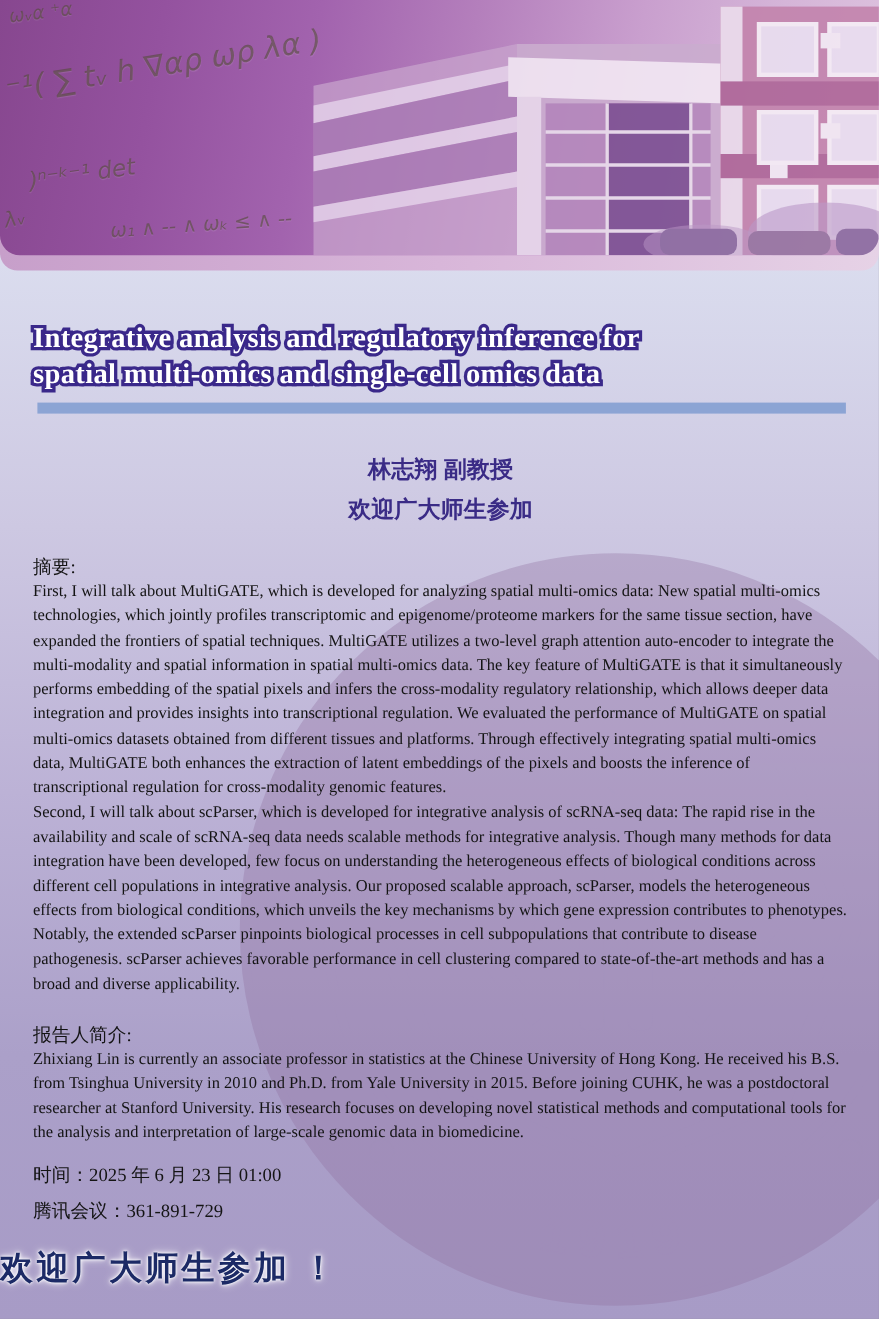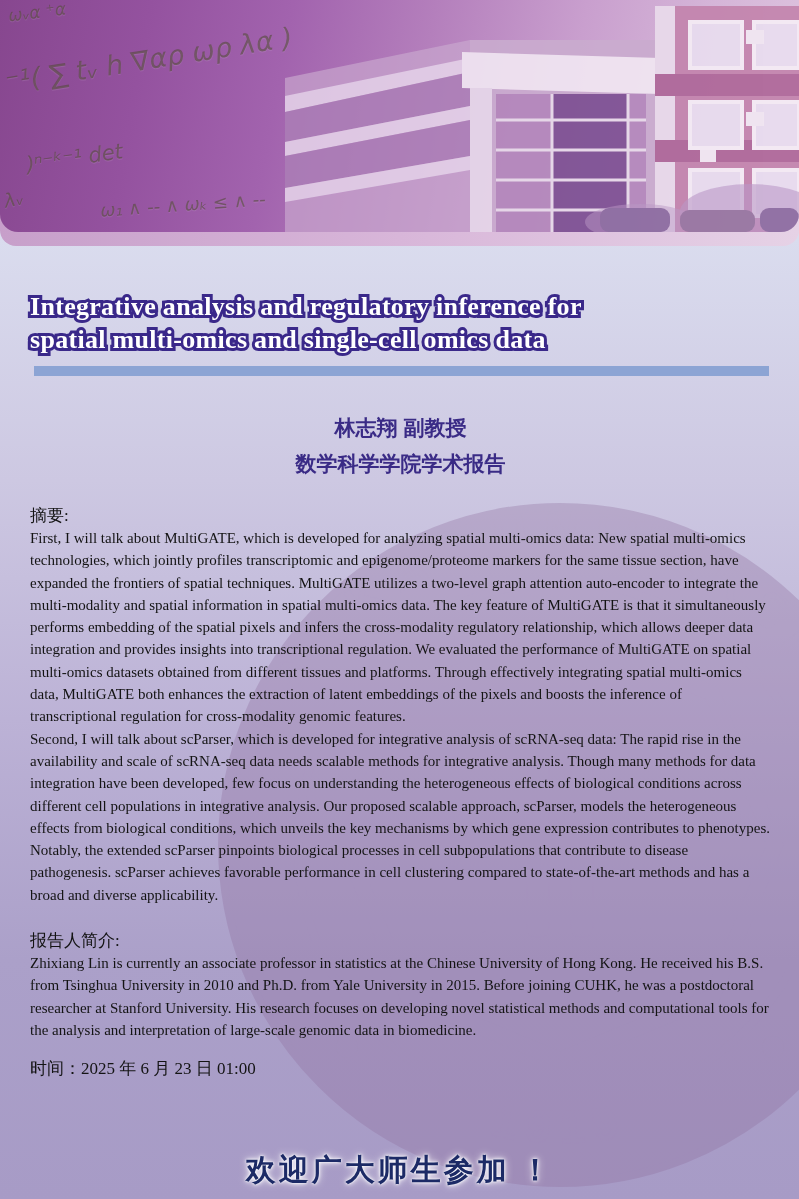--- a/index.html
+++ b/index.html
@@ -40,21 +40,21 @@
   .speaker,.affil{text-align:center;font-family:"Liberation Sans","DejaVu Sans",sans-serif;
     font-weight:bold;color:#3a2b86;font-size:21px;line-height:28px;}
   .speaker{margin-top:38px;}
   .affil{margin-top:8px;}
   .sec-label{margin-top:27px;font-size:17px;line-height:22px;color:#141414;}
   .body-text{margin:0;font-size:15px;line-height:22.3px;color:#141414;text-align:left;}
   .gap-label{margin-top:24px;font-size:17px;line-height:22px;color:#141414;}
   .sched{margin-top:14px;font-size:17px;line-height:28px;color:#141414;}
   .sched + .sched{margin-top:4px;}
   
-  .footer{position:absolute;left:0;bottom:8px;width:100%;text-align:center;z-index:2;}
+  .footer{position:absolute;left:0;bottom:25px;width:100%;z-index:2;}
   .welcome{
     font-family:"Liberation Serif","DejaVu Serif",serif;font-weight:bold;font-size:30px;letter-spacing:3px;
     color:#1c2a66;text-shadow:0 0 2px #fff,0 0 4px #fff,0 0 8px rgba(255,255,255,.9);
   }
 </style>
 </head>
 <body>
 
 <div class="poster">
 
@@ -151,31 +151,34 @@
     <div class="talk-title">
       <div class="otl-line">
         <span class="stroke" aria-hidden="true">Integrative analysis and regulatory inference for</span><span class="fill">Integrative analysis and regulatory inference for</span>
       </div>
       <div class="otl-line">
         <span class="stroke" aria-hidden="true">spatial multi-omics and single-cell omics data</span><span class="fill">spatial multi-omics and single-cell omics data</span>
       </div>
     </div>
     <div class="divider"></div>
     <div class="speaker">林志翔 副教授</div>
-    <div class="affil">数学科学学院学术报告</div>
+    <div class="affil">欢迎广大师生参加</div>
 
     <div class="sec-label">摘要:</div>
     <p class="body-text">First, I will talk about MultiGATE, which is developed for analyzing spatial multi-omics data: New spatial multi-omics technologies, which jointly profiles transcriptomic and epigenome/proteome markers for the same tissue section, have expanded the frontiers of spatial techniques. MultiGATE utilizes a two-level graph attention auto-encoder to integrate the multi-modality and spatial information in spatial multi-omics data. The key feature of MultiGATE is that it simultaneously performs embedding of the spatial pixels and infers the cross-modality regulatory relationship, which allows deeper data integration and provides insights into transcriptional regulation. We evaluated the performance of MultiGATE on spatial multi-omics datasets obtained from different tissues and platforms. Through effectively integrating spatial multi-omics data, MultiGATE both enhances the extraction of latent embeddings of the pixels and boosts the inference of transcriptional regulation for cross-modality genomic features.</p>
     <p class="body-text">Second, I will talk about scParser, which is developed for integrative analysis of scRNA-seq data: The rapid rise in the availability and scale of scRNA-seq data needs scalable methods for integrative analysis. Though many methods for data integration have been developed, few focus on understanding the heterogeneous effects of biological conditions across different cell populations in integrative analysis. Our proposed scalable approach, scParser, models the heterogeneous effects from biological conditions, which unveils the key mechanisms by which gene expression contributes to phenotypes. Notably, the extended scParser pinpoints biological processes in cell subpopulations that contribute to disease pathogenesis. scParser achieves favorable performance in cell clustering compared to state-of-the-art methods and has a broad and diverse applicability.</p>
 
     <div class="gap-label">报告人简介:</div>
     <p class="body-text">Zhixiang Lin is currently an associate professor in statistics at the Chinese University of Hong Kong. He received his B.S. from Tsinghua University in 2010 and Ph.D. from Yale University in 2015. Before joining CUHK, he was a postdoctoral researcher at Stanford University. His research focuses on developing novel statistical methods and computational tools for the analysis and interpretation of large-scale genomic data in biomedicine.</p>
 
     <div class="sched">
       <span>时间：</span><span>2025 年 6 月 23 日 01:00</span>
     </div>
+    <div class="sched">
+      <span>腾讯会议：</span><span>361-891-729</span>
+    </div>
   </div>
 
   <div class="footer">
     <span class="welcome">欢迎广大师生参加 ！</span>
   </div>
 
 </div>
 
 </body></html>

